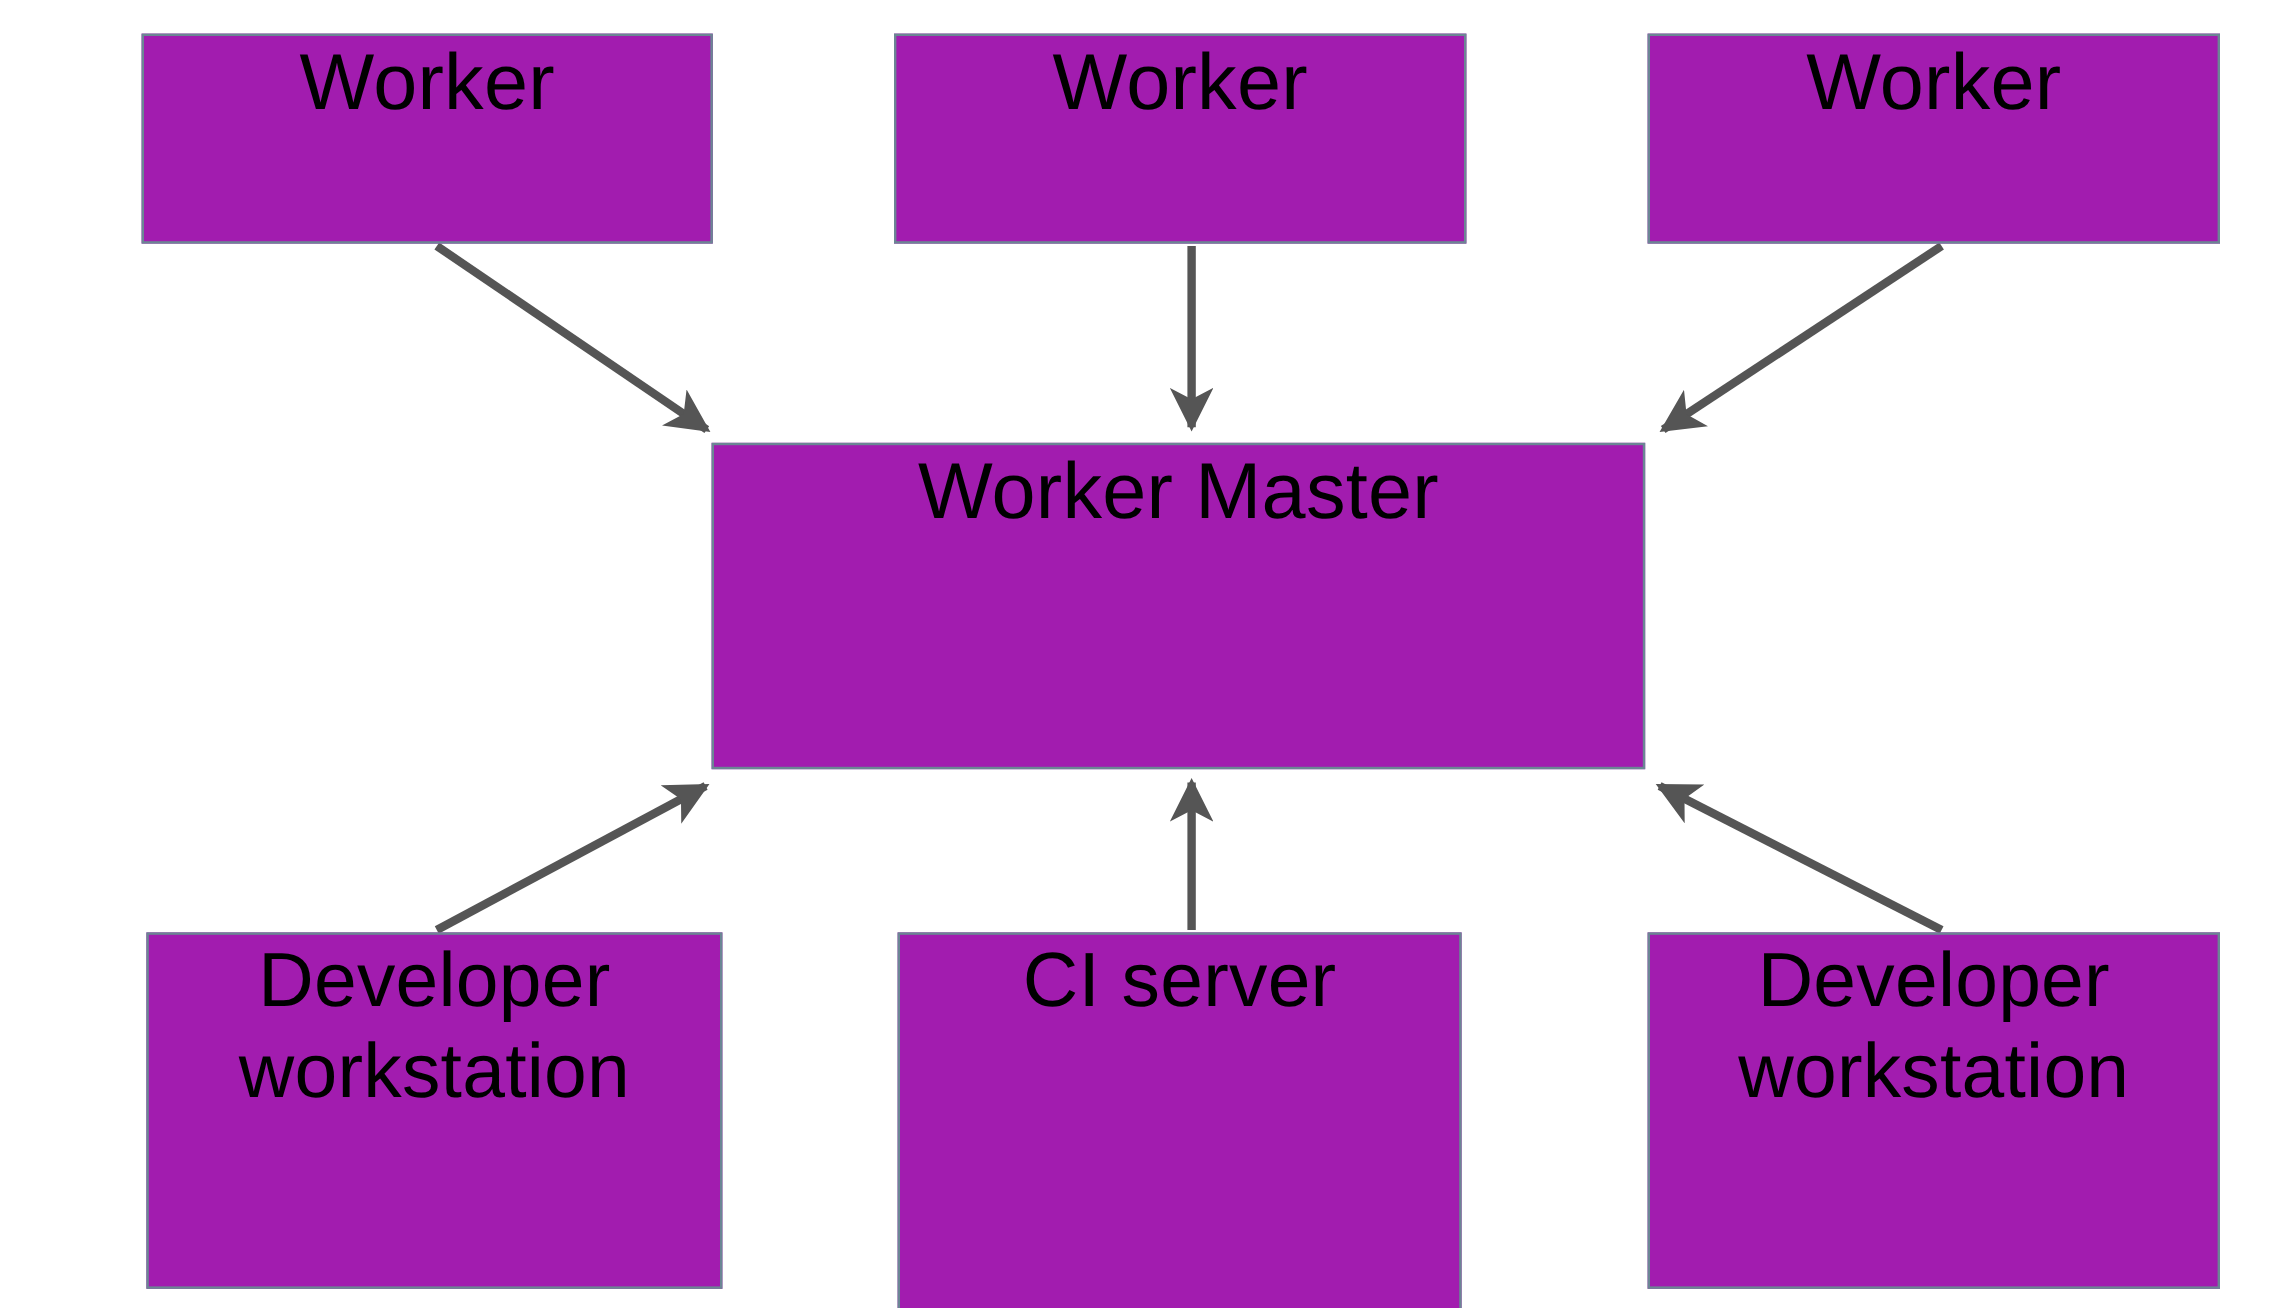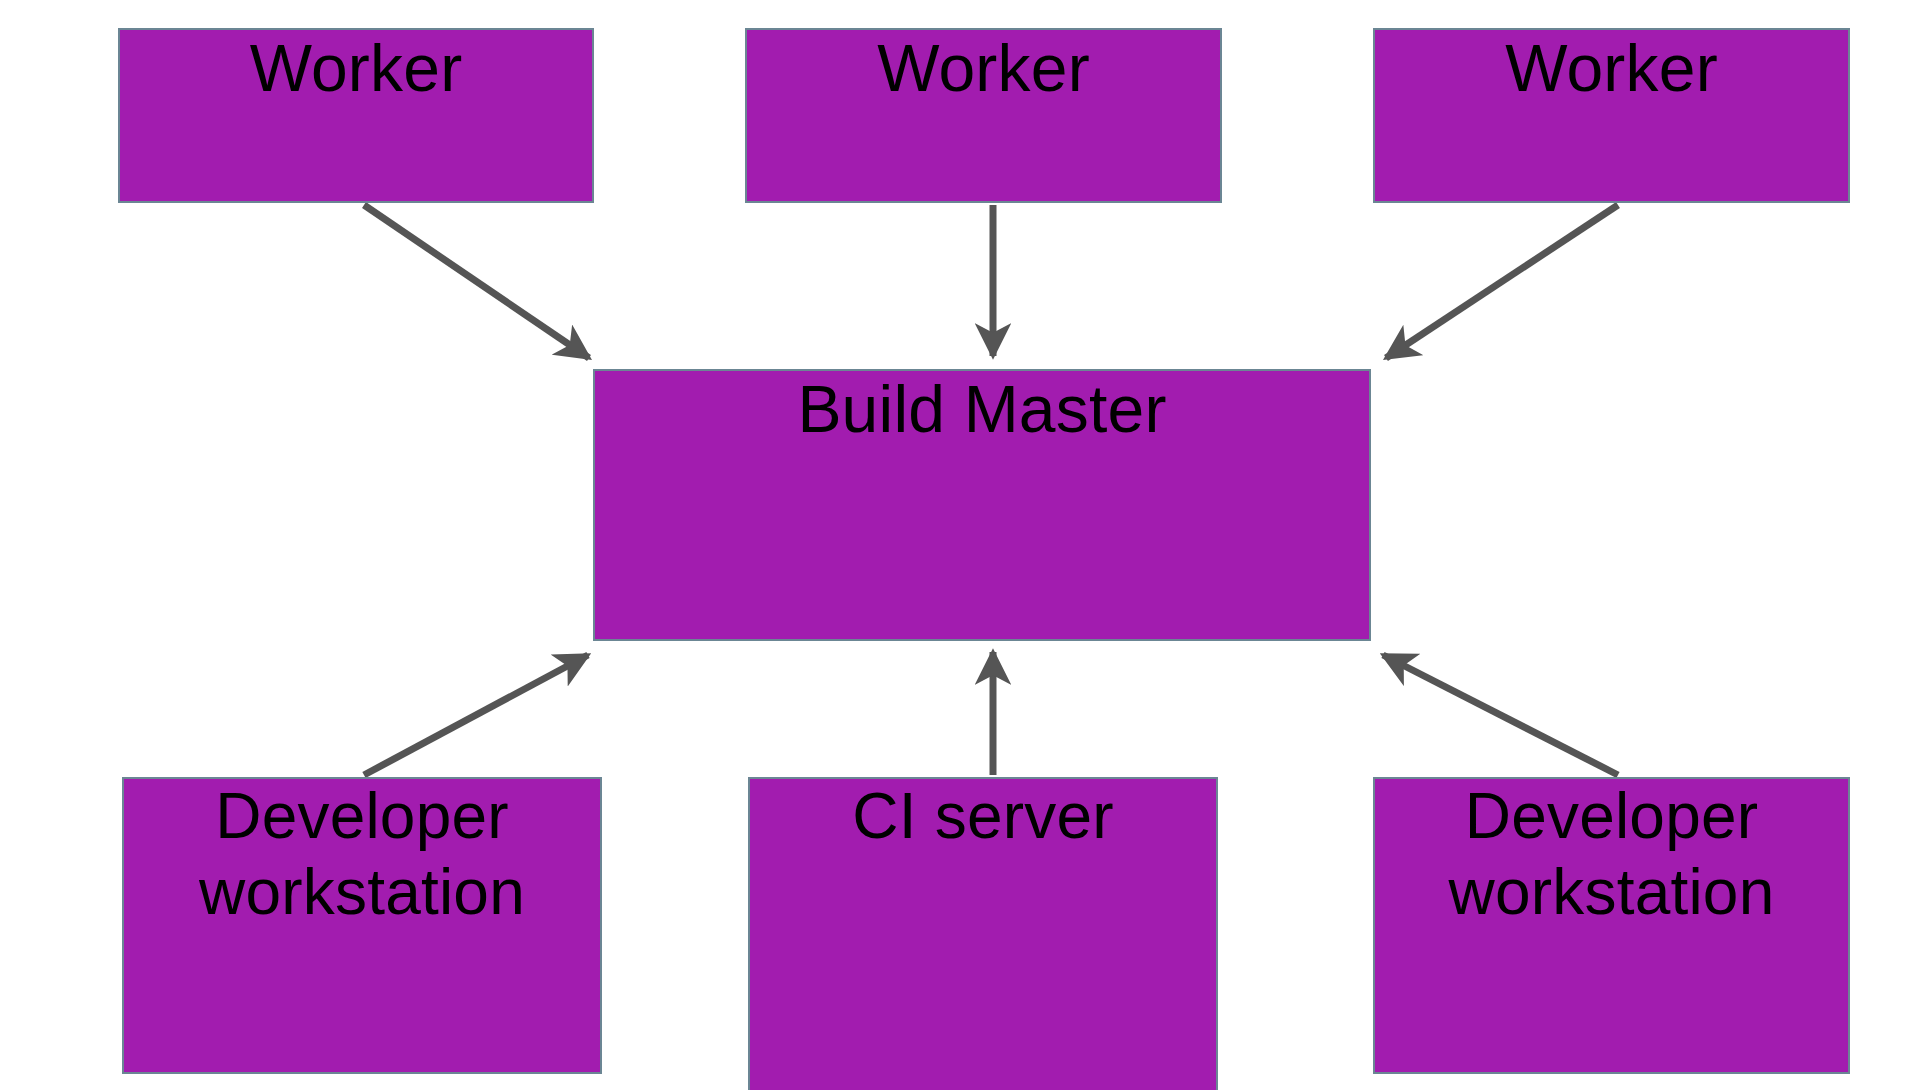--- a/index.html
+++ b/index.html
@@ -89,21 +89,21 @@
 
   <div class="node" id="node-worker-2">
     <span class="node-label label-lg">Worker</span>
   </div>
 
   <div class="node" id="node-worker-3">
     <span class="node-label label-lg">Worker</span>
   </div>
 
   <div class="node" id="node-build-master">
-    <span class="node-label label-lg">Build Master</span>
+    <span class="node-label label-lg">Worker Master</span>
   </div>
 
   <div class="node" id="node-dev-workstation-1">
     <span class="node-label label-md">Developer
 workstation</span>
   </div>
 
   <div class="node" id="node-ci-server">
     <span class="node-label label-md">CI server</span>
   </div>

